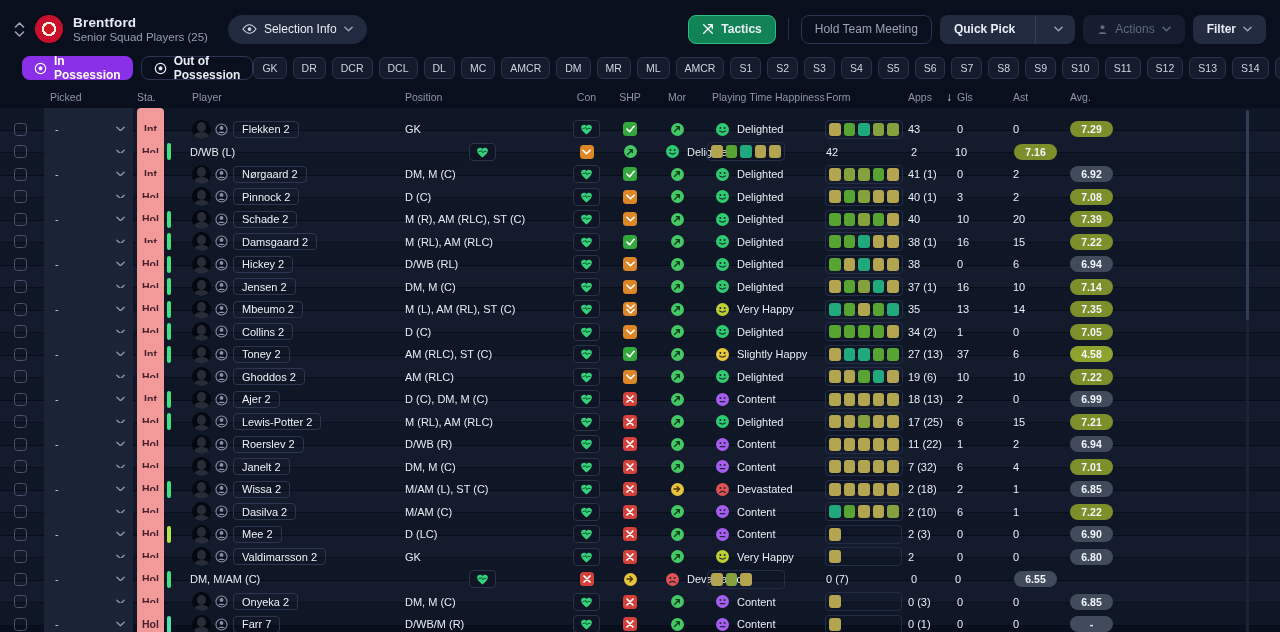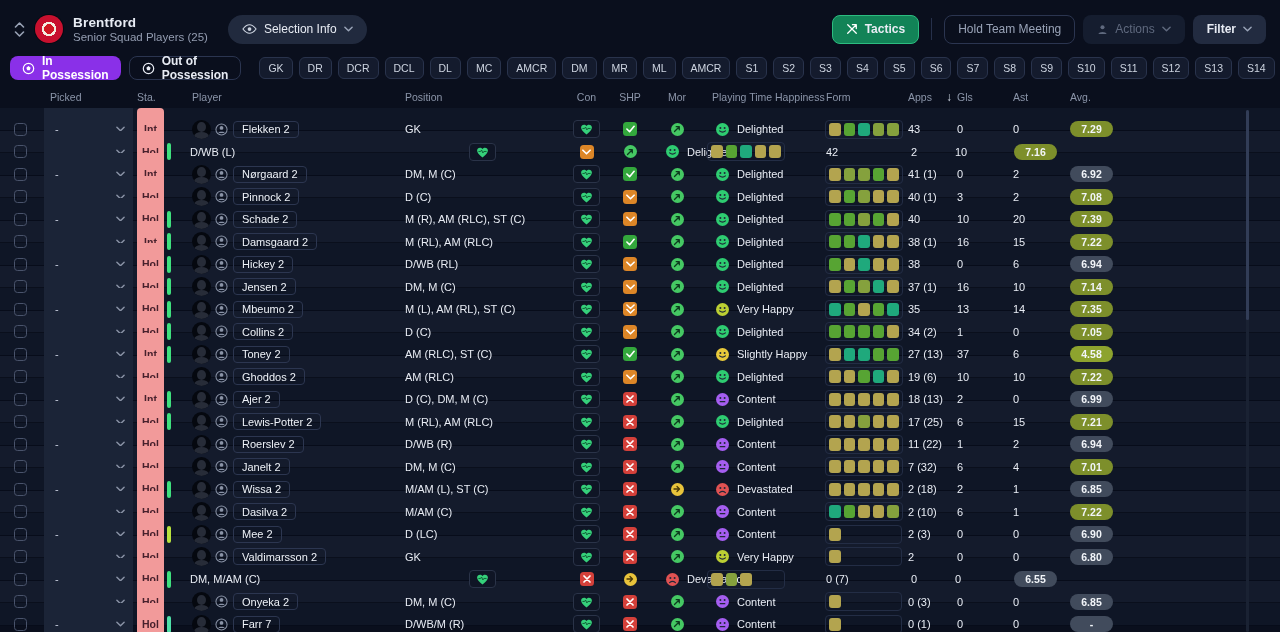--- a/index.html
+++ b/index.html
@@ -37,21 +37,21 @@
   .btn-outline { background:transparent; border:1px solid #2b3550; color:#99a3b7; }
   .btn-quick { padding:0; overflow:hidden; }
   .qp-label { padding:0 13px; font-weight:600; }
   .qp-div { width:1px; align-self:stretch; background:#36415e; }
   .qp-chev { padding:0 11px; color:#9aa4b8; display:flex; align-items:center; height:100%; }
   .btn-actions { background:#151d2f; color:#5f697e; }
   .btn-actions .chev { color:#5f697e; }
   .btn-filter { font-weight:600; }
 
   
-  .filterbar { display:flex; align-items:center; padding:0 10px; height:28px; margin-top:2px;gap:18px; }
+  .filterbar { display:flex; align-items:center; padding:0 22px; height:28px; margin-top:2px; }
   .poss { display:flex; gap:8px; }
   .pill-toggle { height:24px; border-radius:8px; display:inline-flex; align-items:center; gap:7px; padding:0 12px; font-size:12px; font-weight:600; cursor:pointer; }
   .pill-active { background:#8a30e8; color:#fff; }
   .pill-inactive { border:1px solid #2b3550; color:#e8ecf4; }
   .chips { display:flex; gap:6px; margin-left:auto; }
   .chip { height:22px; padding:0 8px; display:inline-flex; align-items:center; border:1px solid #29334c; background:#141b2d; border-radius:6px; font-size:10.5px; color:#cdd4e0; cursor:pointer; }
 
   
   .table { margin-top:4px; position:relative; }
   .thead, .row {
@@ -168,20 +168,29 @@
         <span>
             <svg width="12" height="12" viewBox="0 0 14 14">
               <path d="M2 12L12 2M12 2H7.5M12 2v4.5M12 12L2 2" fill="none" stroke="#fff" stroke-width="1.5" stroke-linecap="round" stroke-linejoin="round"></path>
             </svg>
           </span>
         <span>Tactics</span>
       </button>
       <div class="vdiv"></div>
       <button class="btn btn-outline">
         <span>Hold Team Meeting</span>
+      </button>
+      <button class="btn btn-quick">
+        <span class="qp-label">Quick Pick</span>
+        <span class="qp-div"></span>
+        <span class="qp-chev">
+            <svg width="9" height="6" viewBox="0 0 10 6">
+              <path d="M1 1l4 4 4-4" fill="none" stroke="currentColor" stroke-width="1.6" stroke-linecap="round" stroke-linejoin="round"></path>
+            </svg>
+          </span>
       </button>
       <button class="btn btn-actions">
         <span>
             <svg width="11" height="11" viewBox="0 0 12 12">
               <circle cx="6" cy="3.5" r="2.2" fill="currentColor"></circle>
               <path d="M1.5 11c.6-3 8.4-3 9 0z" fill="currentColor"></path>
             </svg>
           </span>
         <span>Actions</span>
         <span class="chev">

